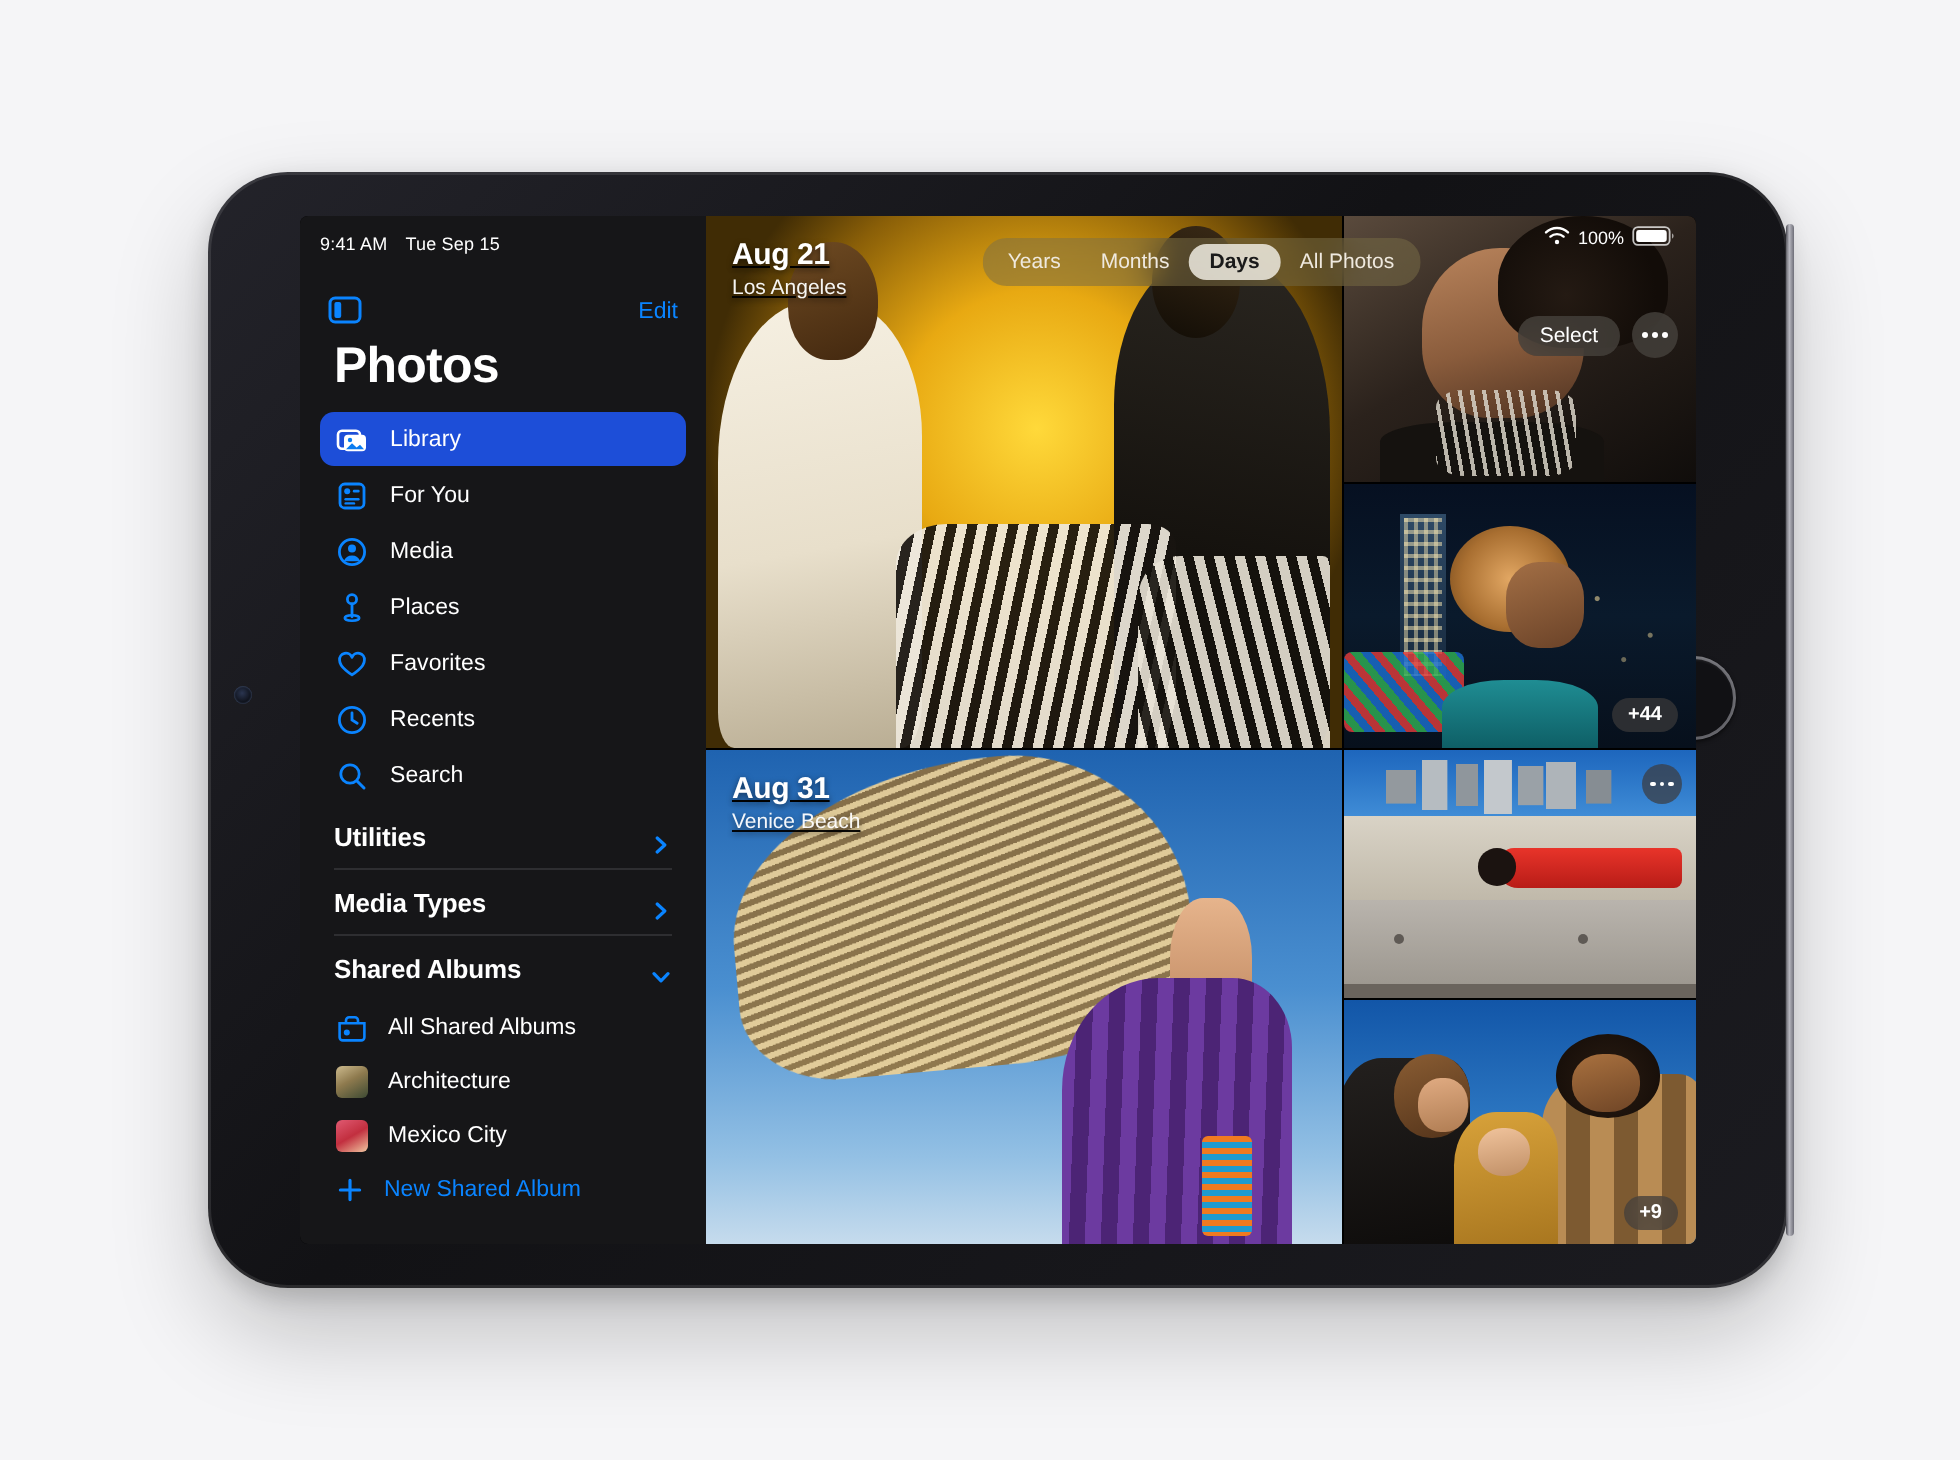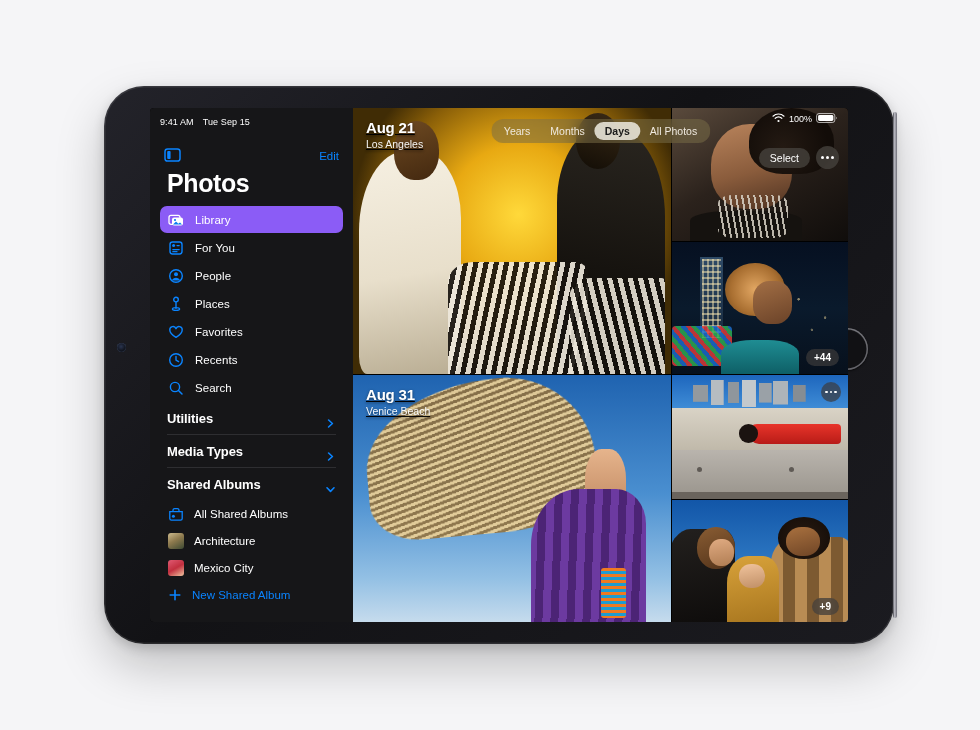--- a/index.html
+++ b/index.html
@@ -64,21 +64,21 @@
   .sb-edit{font-size:11.5px;color:#0A84FF;font-weight:400;}
   .sb-title{
     font-size:25px;font-weight:bold;color:#fff;padding:7px 0 8px 17px;
     letter-spacing:-.4px;
   }
   .sb-list{padding:0 10px;}
   .sb-item{
     display:flex;align-items:center;gap:11px;height:27px;padding:0 8px;
     border-radius:7px;margin-bottom:1px;
   }
-  .sb-item.active{background:#8b5cf6;}
+  .sb-item.active{background:#1d4ed8;}
   .sb-item .ic{width:16px;height:16px;flex:0 0 16px;display:block;}
   .sb-item .lbl{font-size:11.5px;color:#fff;letter-spacing:.05px;}
   .sb-section{
     display:flex;align-items:center;justify-content:space-between;
     padding:0 18px 0 17px;height:32px;
   }
   .sb-section .lbl{font-size:13px;font-weight:bold;color:#fff;letter-spacing:-.1px;}
   .sb-section .chev{width:9px;height:9px;display:block;}
   .sb-divider{height:1px;background:#2e2e31;margin:0 17px;}
   .sb-sub{
@@ -113,21 +113,21 @@
     position:absolute;left:50%;transform:translateX(-50%);top:11px;z-index:20;
     display:flex;align-items:center;background:rgba(120,110,70,.52);
     border-radius:14px;padding:3px;backdrop-filter:blur(8px);
   }
   .seg .s{
     font-size:10.5px;color:#efe9df;padding:3px 10px;border-radius:11px;
     white-space:nowrap;font-weight:500;
   }
   .seg .s.on{background:rgba(235,230,220,.88);color:#1a1a1a;font-weight:bold;}
 
-  .ctrl-row{position:absolute;right:9px;top:38px;z-index:25;display:flex;align-items:center;gap:6px;}
+  .ctrl-row{position:absolute;right:9px;top:48px;z-index:25;display:flex;align-items:center;gap:6px;}
   .pill-btn{
     background:rgba(70,66,62,.78);color:#fff;font-size:10.5px;font-weight:500;
     padding:4px 11px;border-radius:12px;backdrop-filter:blur(8px);
   }
   .round-btn{
     width:23px;height:23px;border-radius:50%;background:rgba(70,66,62,.78);
     display:flex;align-items:center;justify-content:center;gap:2px;
     backdrop-filter:blur(8px);
   }
   .round-btn i{width:3px;height:3px;border-radius:50%;background:#fff;display:block;}
@@ -319,21 +319,21 @@
        </div>
 
        <div class="sb-item">
          <span class="ic">
            <svg viewBox="0 0 16 16" width="16" height="16">
              <circle cx="8" cy="8" r="6.3" fill="none" stroke="#0A84FF" stroke-width="1.4"></circle>
              <circle cx="8" cy="6.3" r="2" fill="#0A84FF"></circle>
              <path d="M3.9 12.6a4.4 4.4 0 0 1 8.2 0z" fill="#0A84FF"></path>
            </svg>
          </span>
-         <span class="lbl">People</span>
+         <span class="lbl">Media</span>
        </div>
 
        <div class="sb-item">
          <span class="ic">
            <svg viewBox="0 0 16 16" width="16" height="16">
              <circle cx="8" cy="3.6" r="2.3" fill="none" stroke="#0A84FF" stroke-width="1.4"></circle>
              <path d="M8 6v6.4" stroke="#0A84FF" stroke-width="1.4" stroke-linecap="round"></path>
              <ellipse cx="8" cy="13" rx="3.6" ry="1.4" fill="none" stroke="#0A84FF" stroke-width="1.3"></ellipse>
            </svg>
          </span>

